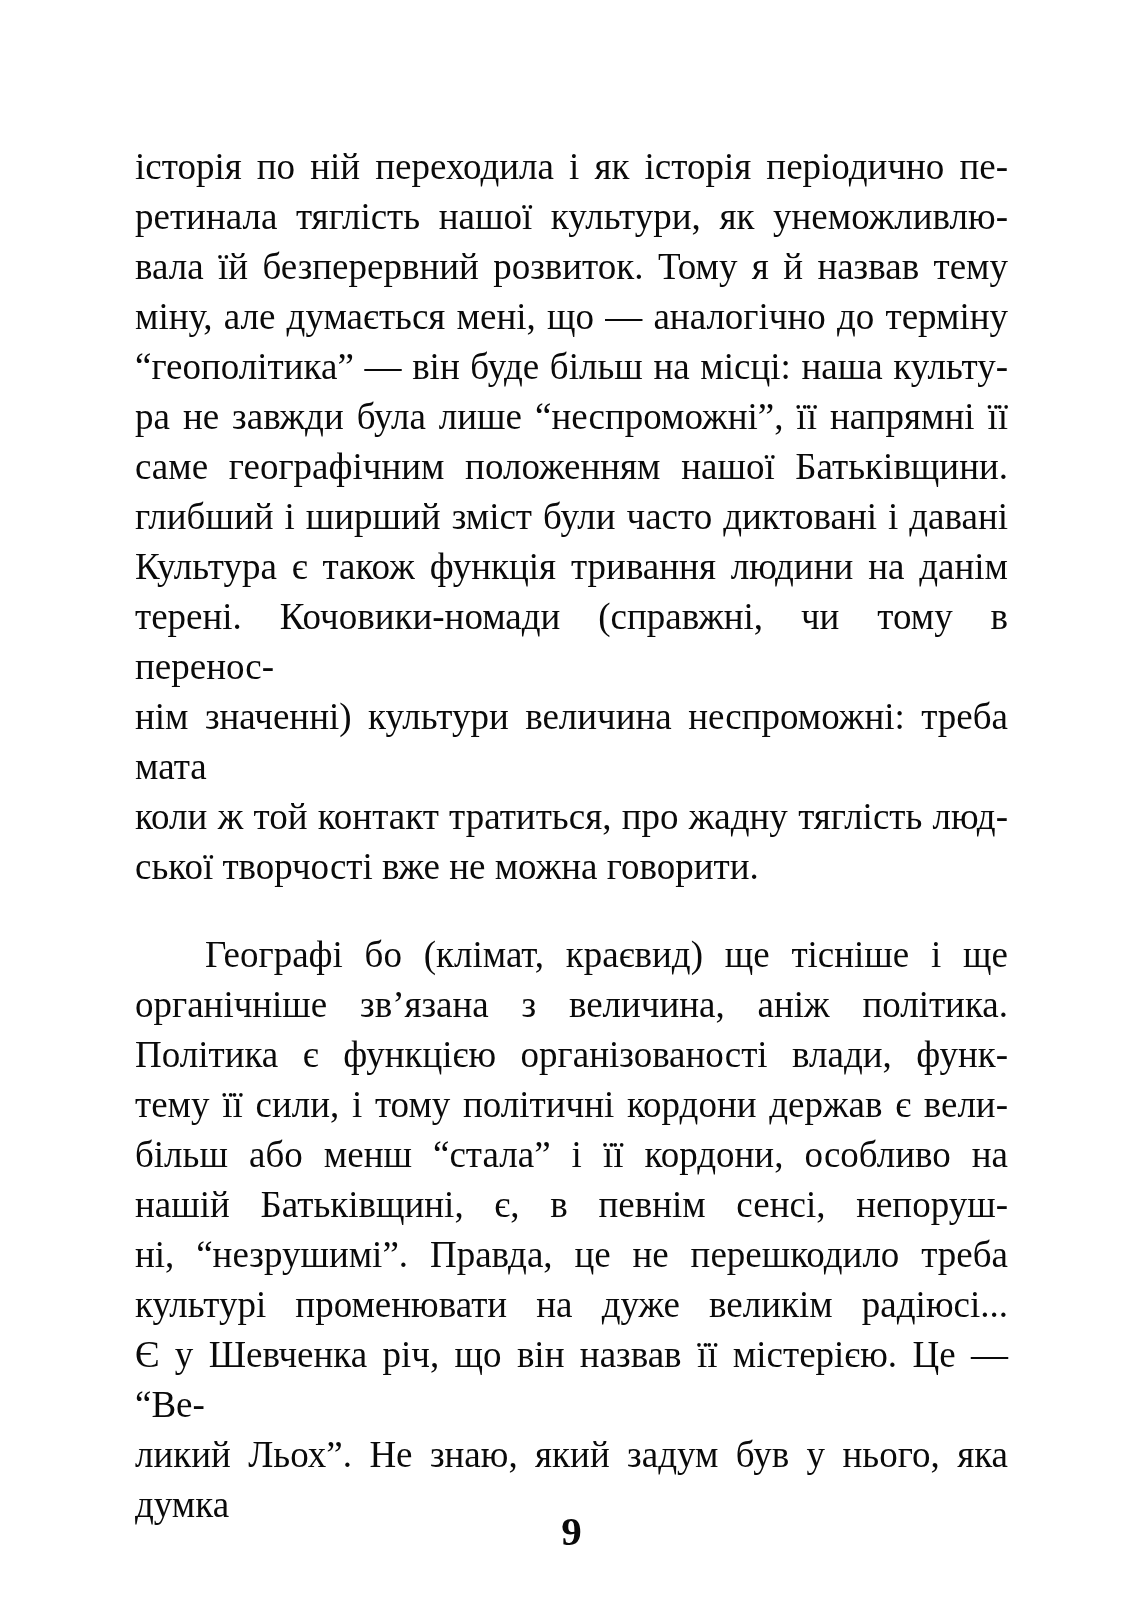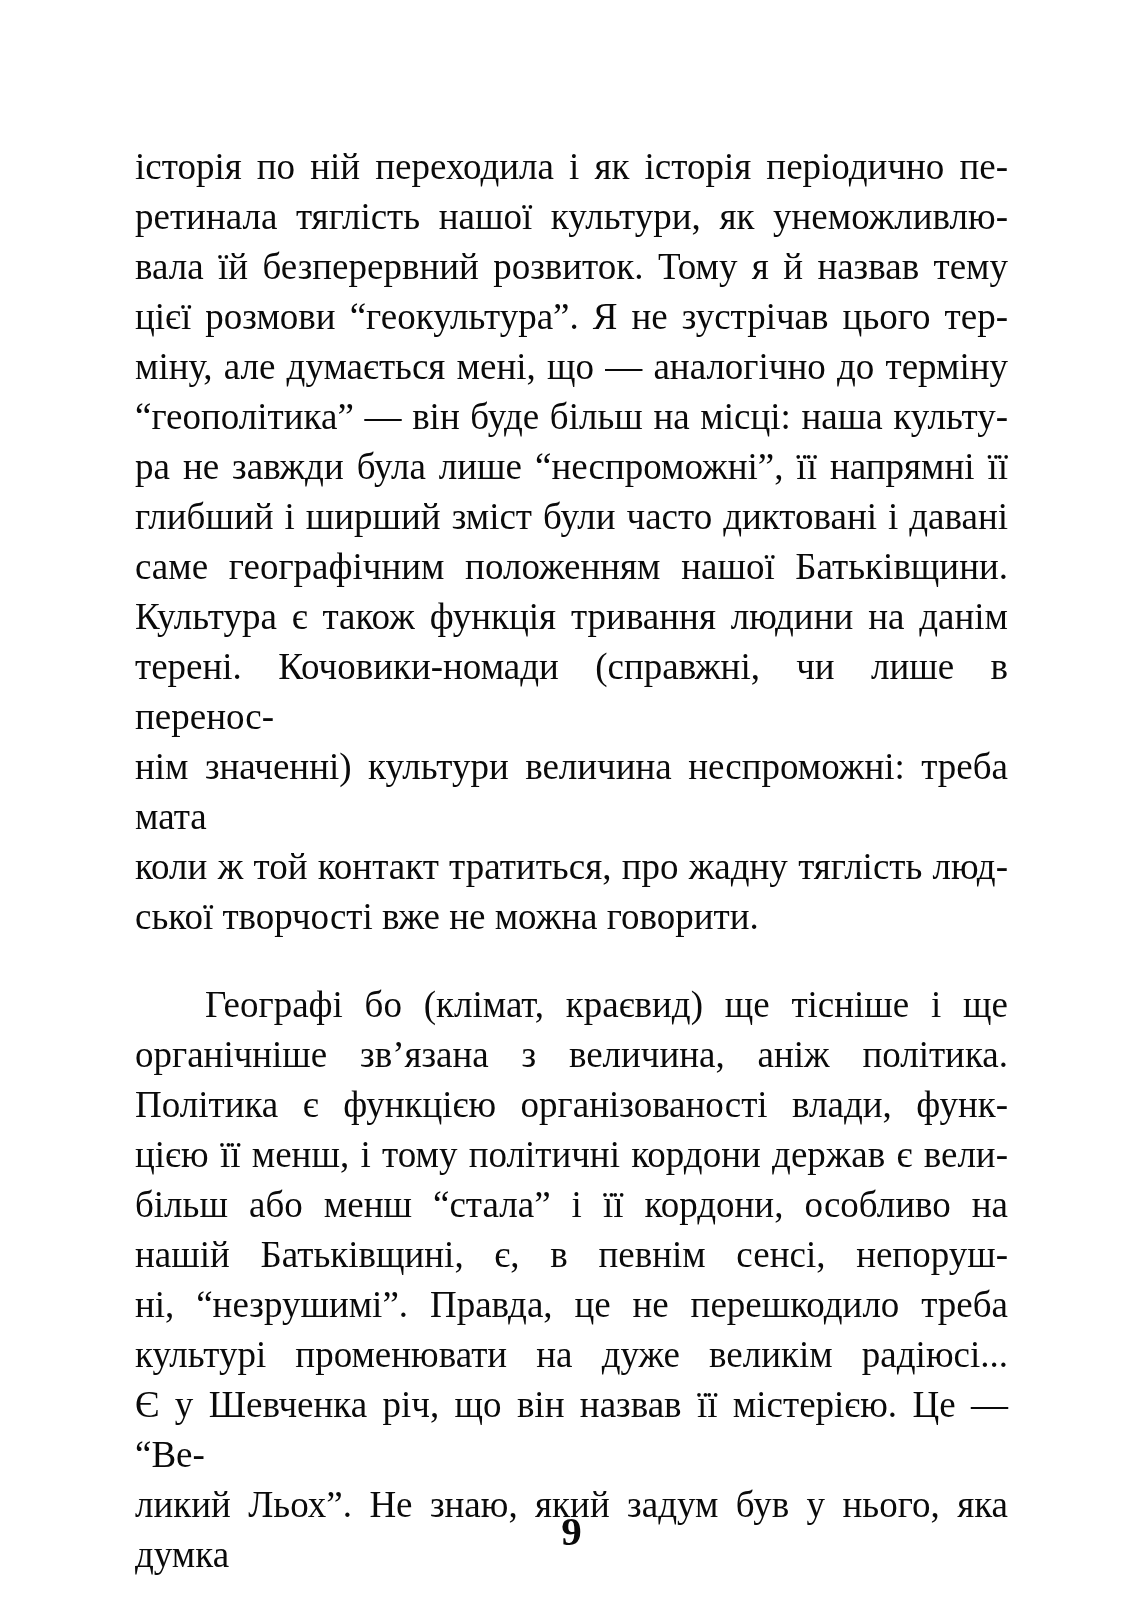--- a/index.html
+++ b/index.html
@@ -55,38 +55,37 @@
 <body>
 
 <div class="page">
 
   <div class="text-block">
 
     <div class="paragraph paragraph-continued">
       <div class="line">історія по ній переходила і як історія періодично пе-</div>
       <div class="line">ретинала тяглість нашої культури, як унеможливлю-</div>
       <div class="line">вала їй безперервний розвиток. Тому я й назвав тему</div>
-      <div class="line">цієї розмови “геокультура”. Я не зустрічав цього тер-</div>
       <div class="line">міну, але думається мені, що — аналогічно до терміну</div>
       <div class="line">“геополітика” — він буде більш на місці: наша культу-</div>
       <div class="line">ра не завжди була лише “неспроможні”, її напрямні її</div>
+      <div class="line">саме географічним положенням нашої Батьківщини.</div>
       <div class="line">глибший і ширший зміст були часто диктовані і давані</div>
-      <div class="line">саме географічним положенням нашої Батьківщини.</div>
       <div class="line">Культура є також функція тривання людини на данім</div>
-      <div class="line">терені. Кочовики-номади (справжні, чи лише в перенос-</div>
+      <div class="line">терені. Кочовики-номади (справжні, чи тому в перенос-</div>
       <div class="line">нім значенні) культури величина неспроможні: треба мата</div>
       <div class="line">коли ж той контакт тратиться, про жадну тяглість люд-</div>
       <div class="line">ської творчості вже не можна говорити.</div>
     </div>
 
     <div class="paragraph paragraph-new">
       <div class="line">Географі бо (клімат, краєвид) ще тісніше і ще</div>
       <div class="line">органічніше зв’язана з величина, аніж політика.</div>
       <div class="line">Політика є функцією організованості влади, функ-</div>
-      <div class="line">цією її менш, і тому політичні кордони держав є вели-</div>
+      <div class="line">тему її сили, і тому політичні кордони держав є вели-</div>
       <div class="line">більш або менш “стала” і її кордони, особливо на</div>
       <div class="line">нашій Батьківщині, є, в певнім сенсі, непоруш-</div>
       <div class="line">ні, “незрушимі”. Правда, це не перешкодило треба</div>
       <div class="line">культурі променювати на дуже великім радіюсі...</div>
       <div class="line">Є у Шевченка річ, що він назвав її містерією. Це — “Ве-</div>
       <div class="line">ликий Льох”. Не знаю, який задум був у нього, яка думка</div>
     </div>
 
   </div>
 

